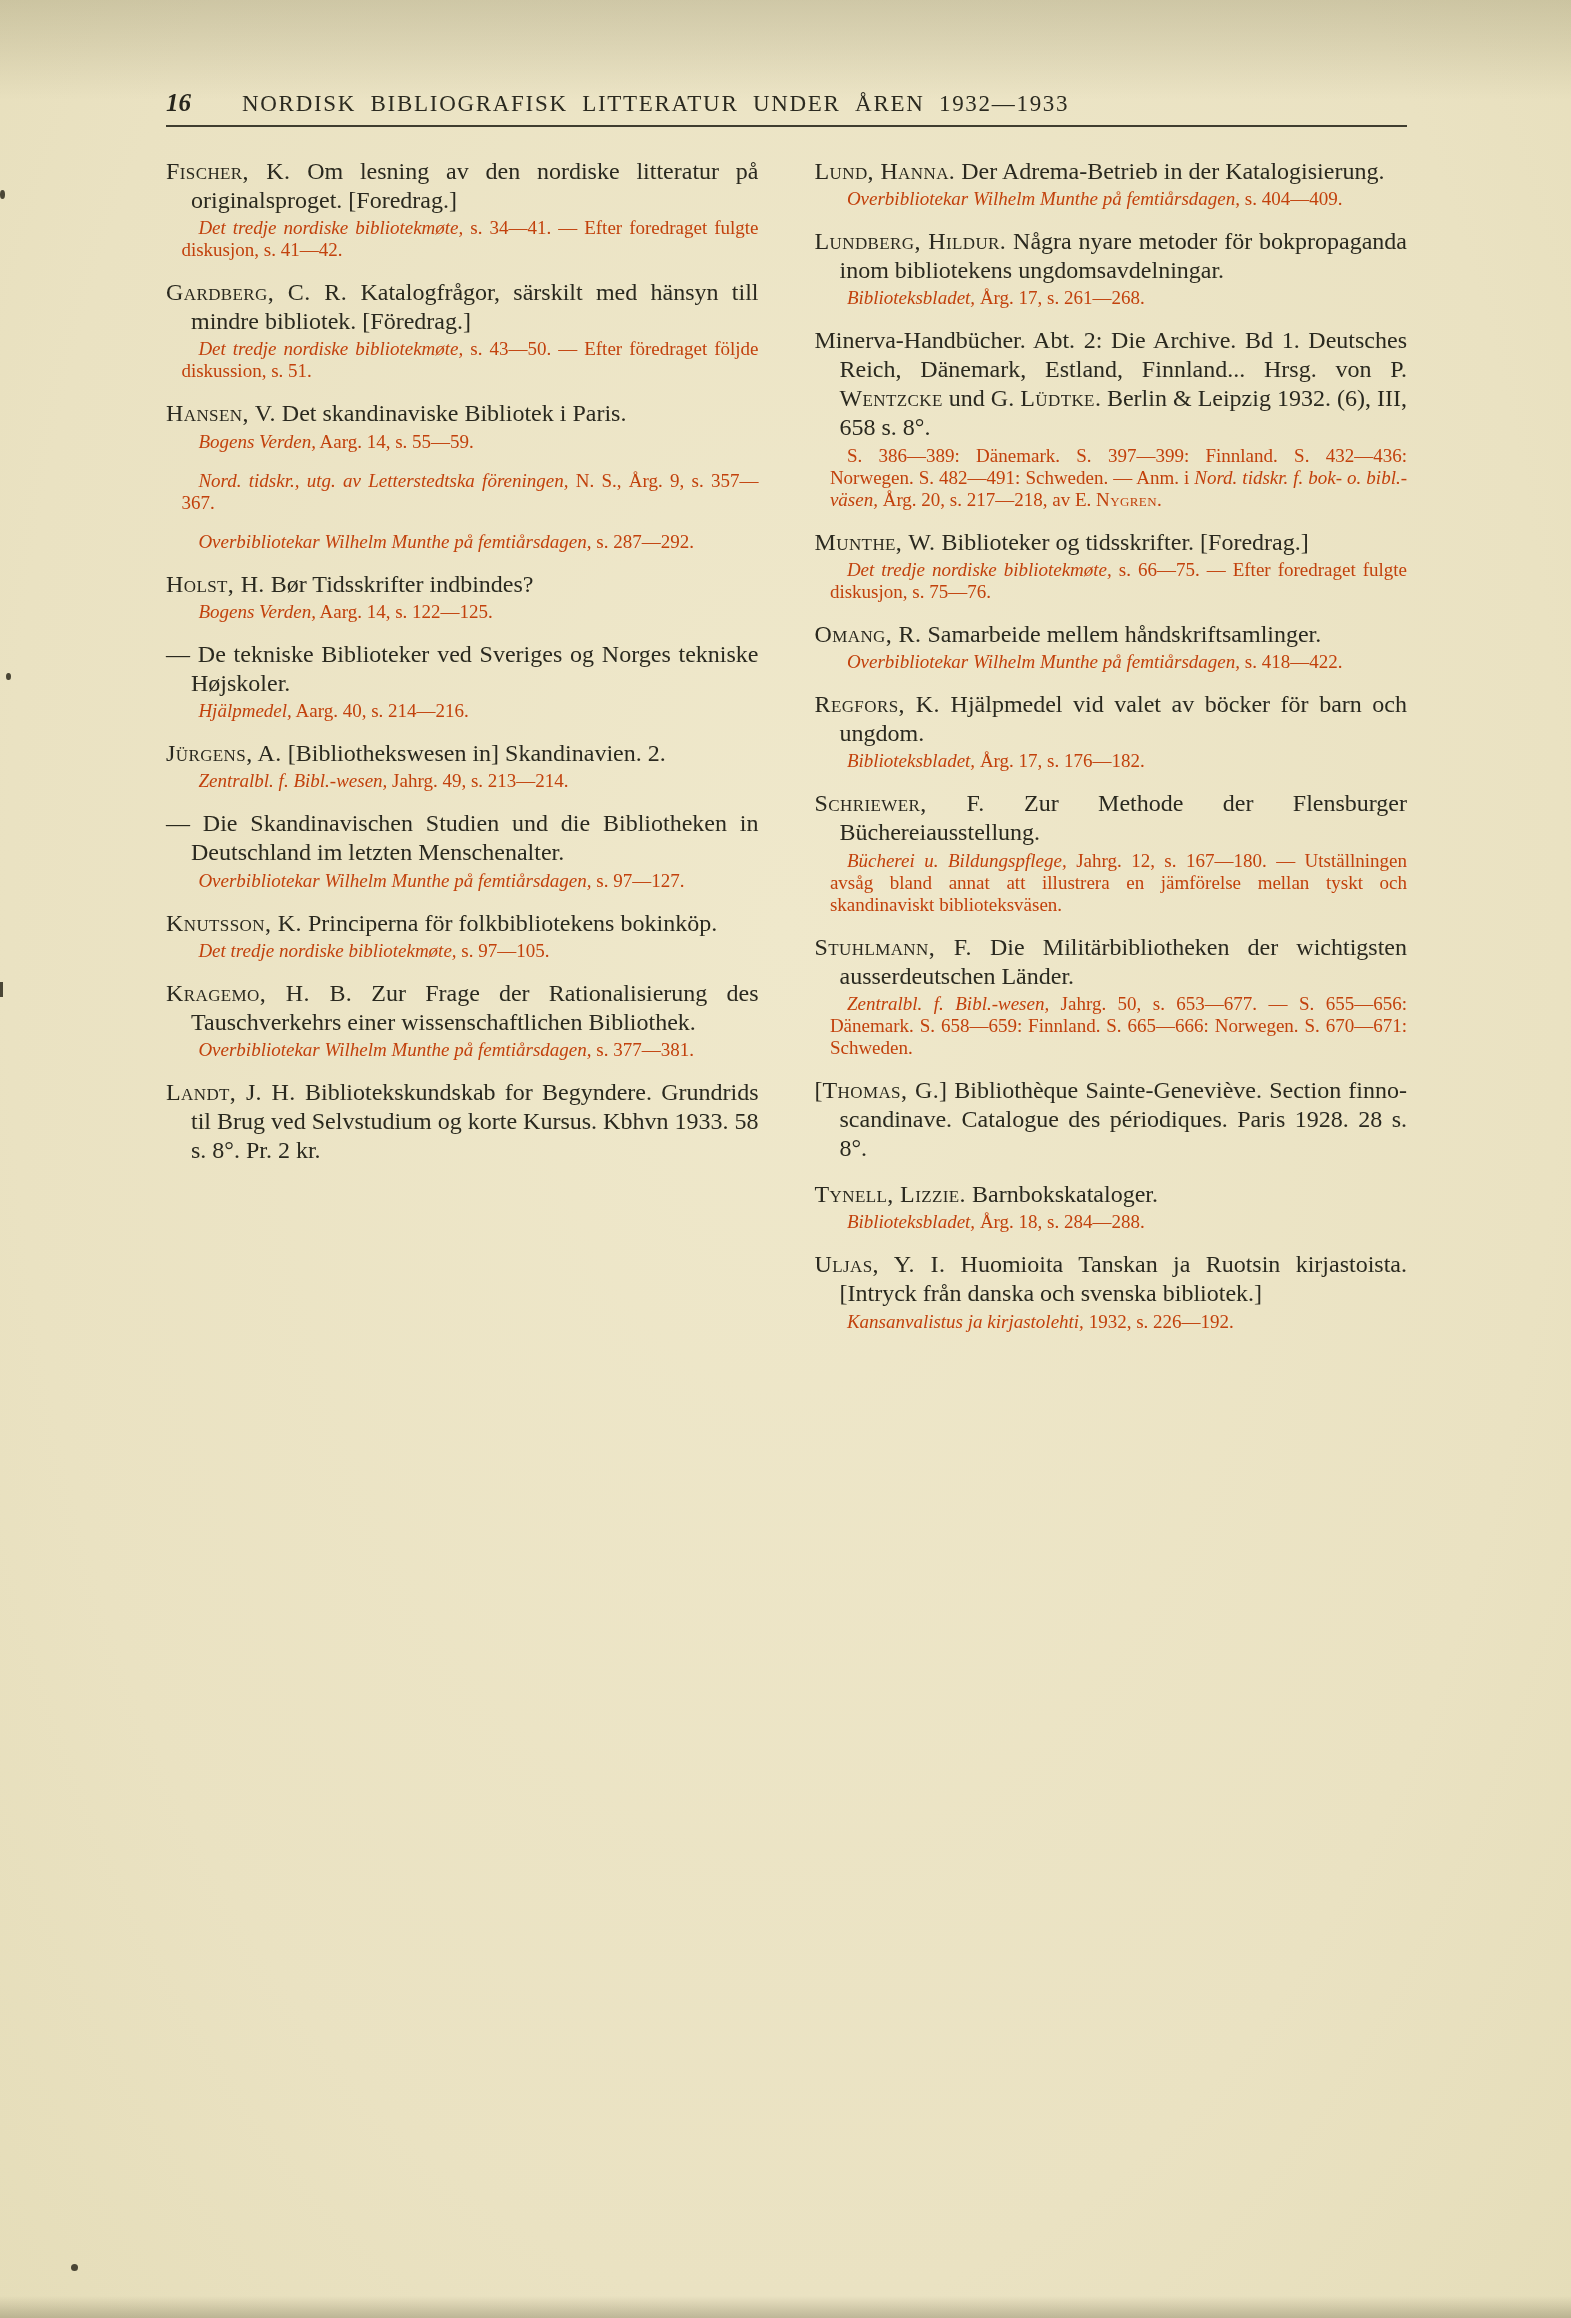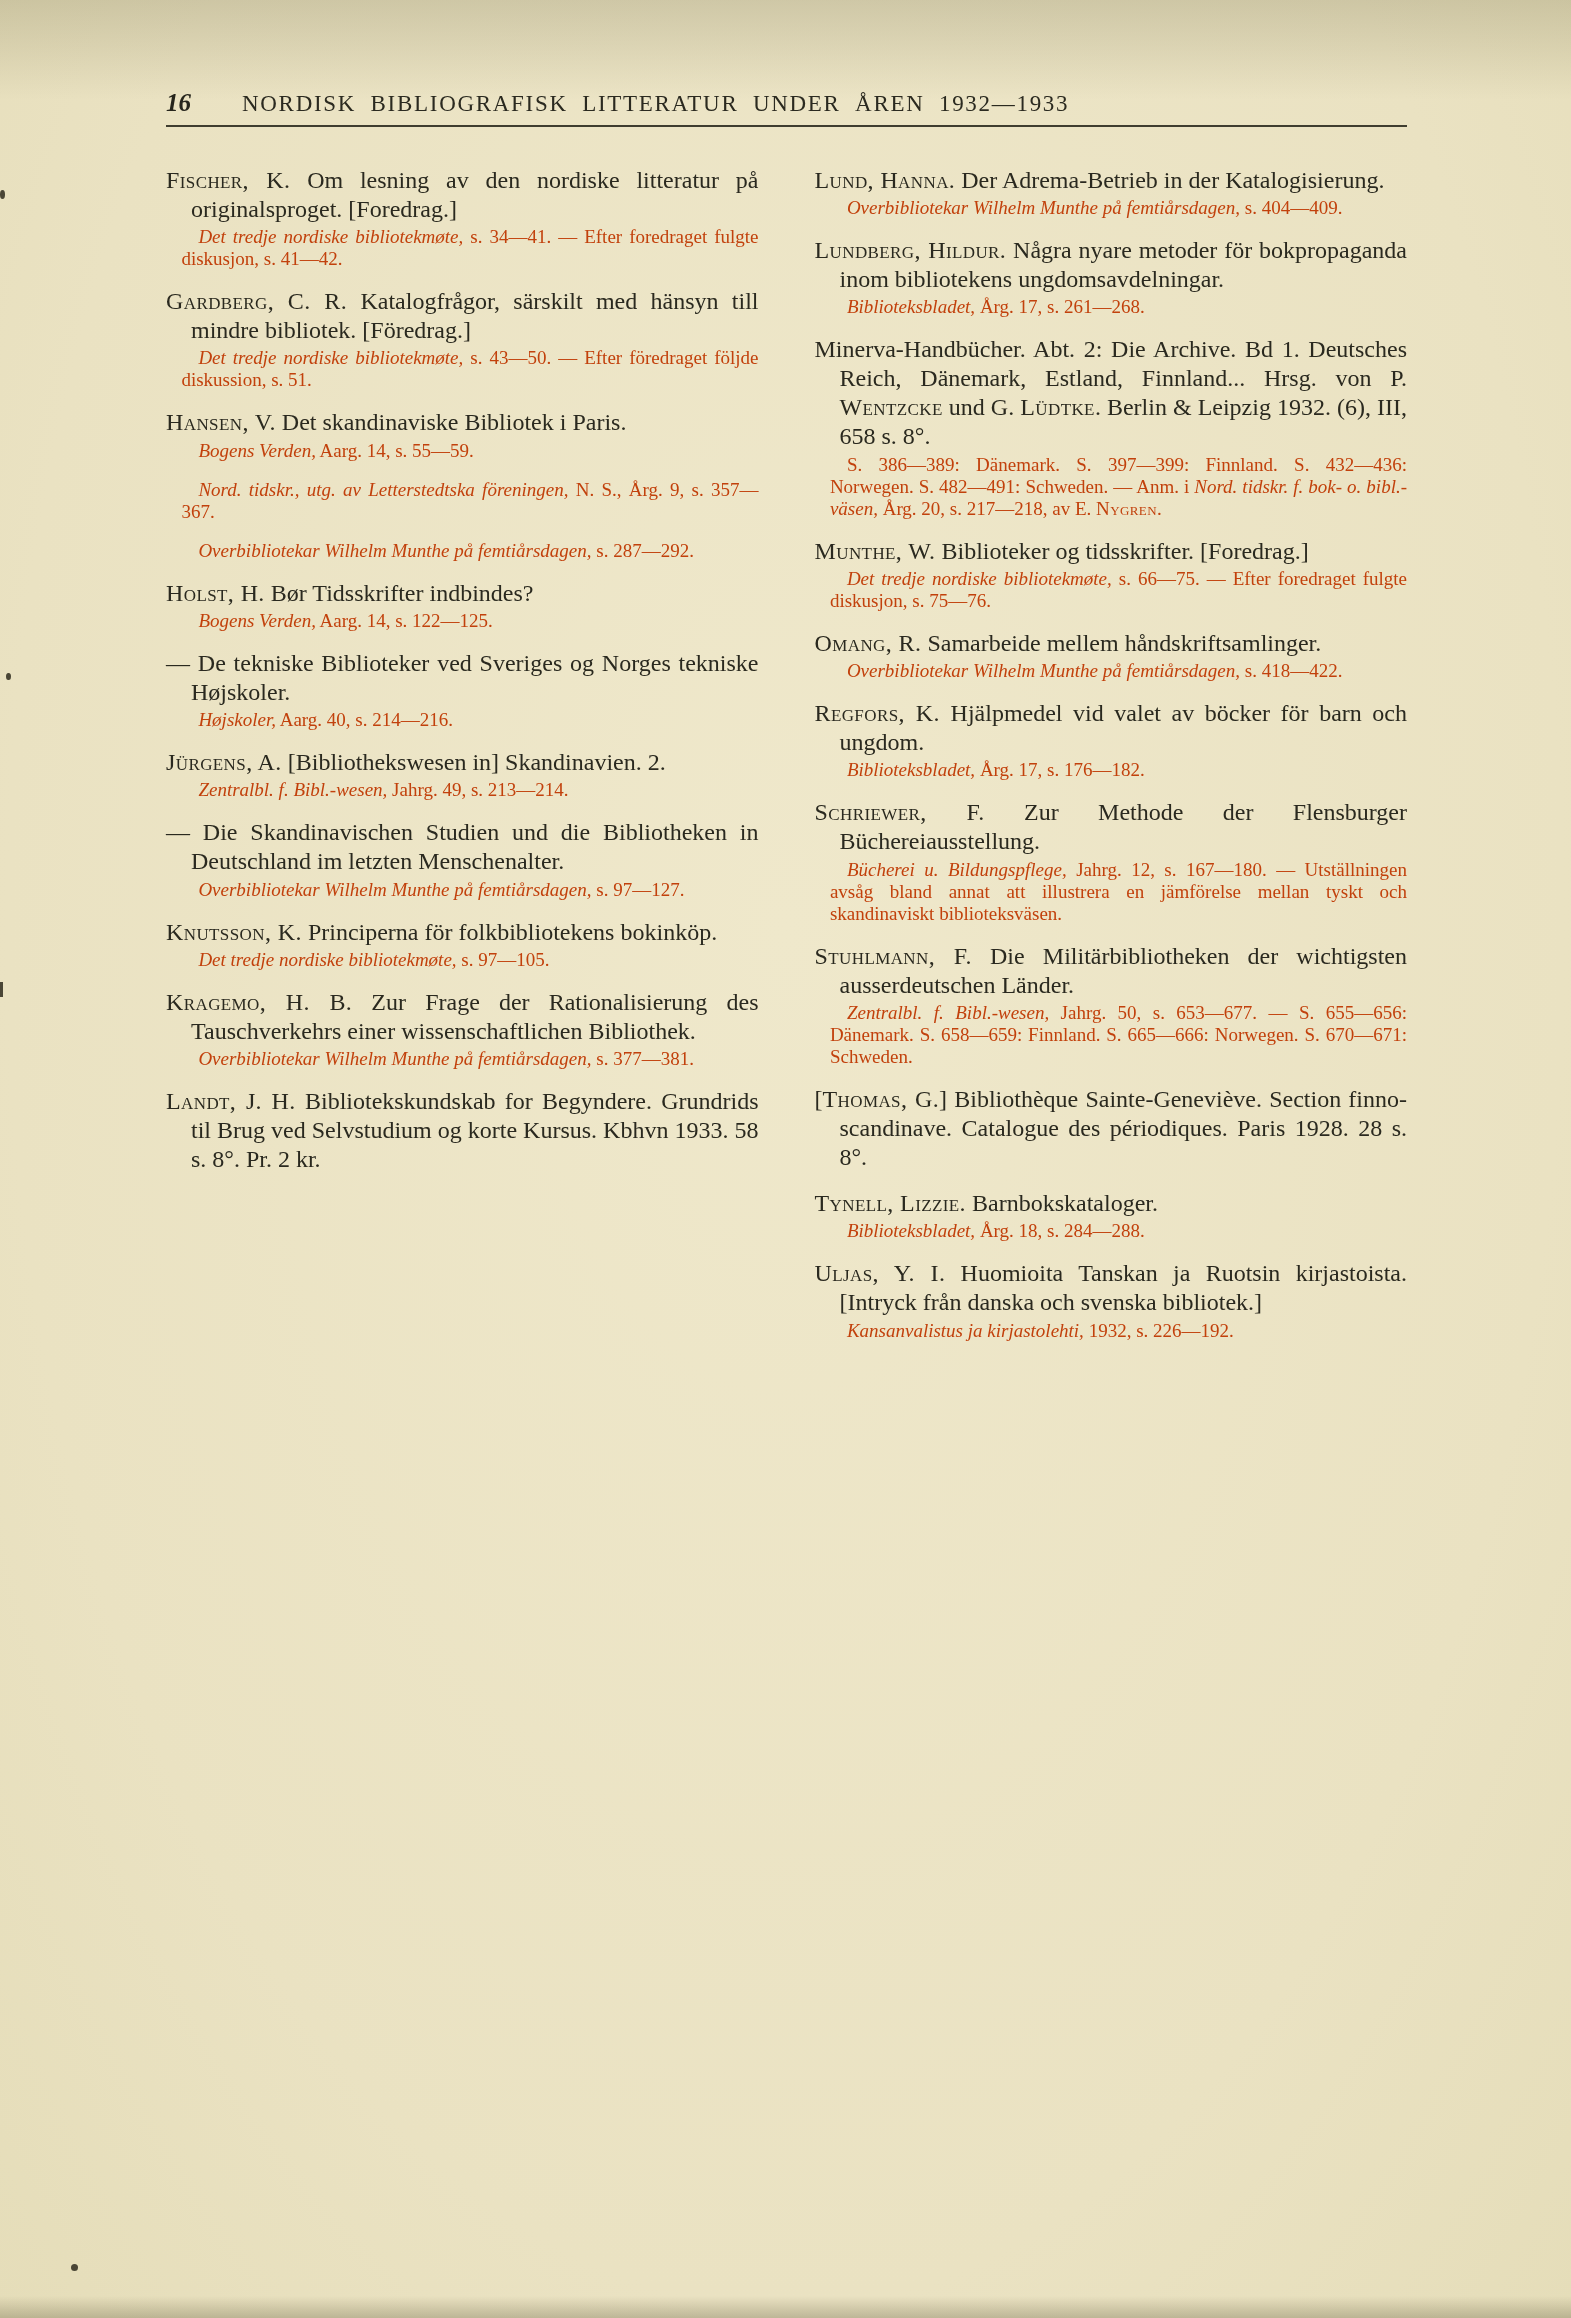--- a/index.html
+++ b/index.html
@@ -34,21 +34,21 @@
   }
   .header-title {
     font-size: 23px;
     letter-spacing: 1.7px;
     word-spacing: 7px;
     margin-left: 51px;
     white-space: nowrap;
     color: #2b2a20;
   }
 
-  .columns { display: flex; gap: 56px; margin-top: 39px; }
+  .columns { display: flex; gap: 56px; margin-top: 30px; }
   .column { flex: 1 1 0; min-width: 0; }
 
   .entry { margin-bottom: 17px; }
   .entry-main {
     margin: 0;
     font-size: 24px;
     line-height: 29px;
     text-align: justify;
     padding-left: 25px;
     text-indent: -25px;
@@ -98,21 +98,21 @@
         </div>
         <div class="entry">
           <p class="entry-cite"><span class="seg-i">Overbibliotekar Wilhelm Munthe på femtiårsdagen,</span><span class="seg-p"> s. 287—292.</span></p>
         </div>
         <div class="entry">
           <p class="entry-main"><span class="seg-sc">Holst, H.</span><span class="seg-p"> Bør Tidsskrifter indbindes?</span></p>
           <p class="entry-cite"><span class="seg-i">Bogens Verden,</span><span class="seg-p"> Aarg. 14, s. 122—125.</span></p>
         </div>
         <div class="entry">
           <p class="entry-main"><span class="seg-p">— De tekniske Biblioteker ved Sveriges og Norges tekniske Højskoler.</span></p>
-          <p class="entry-cite"><span class="seg-i">Højskoler,</span><span class="seg-p"> Aarg. 40, s. 214—216.</span></p>
+          <p class="entry-cite"><span class="seg-i">Hjälpmedel,</span><span class="seg-p"> Aarg. 40, s. 214—216.</span></p>
         </div>
         <div class="entry">
           <p class="entry-main"><span class="seg-sc">Jürgens, A.</span><span class="seg-p"> [Bibliothekswesen in] Skandinavien. 2.</span></p>
           <p class="entry-cite"><span class="seg-i">Zentralbl. f. Bibl.-wesen,</span><span class="seg-p"> Jahrg. 49, s. 213—214.</span></p>
         </div>
         <div class="entry">
           <p class="entry-main"><span class="seg-p">— Die Skandinavischen Studien und die Bibliotheken in Deutschland im letzten Menschenalter.</span></p>
           <p class="entry-cite"><span class="seg-i">Overbibliotekar Wilhelm Munthe på femtiårsdagen,</span><span class="seg-p"> s. 97—127.</span></p>
         </div>
         <div class="entry">

